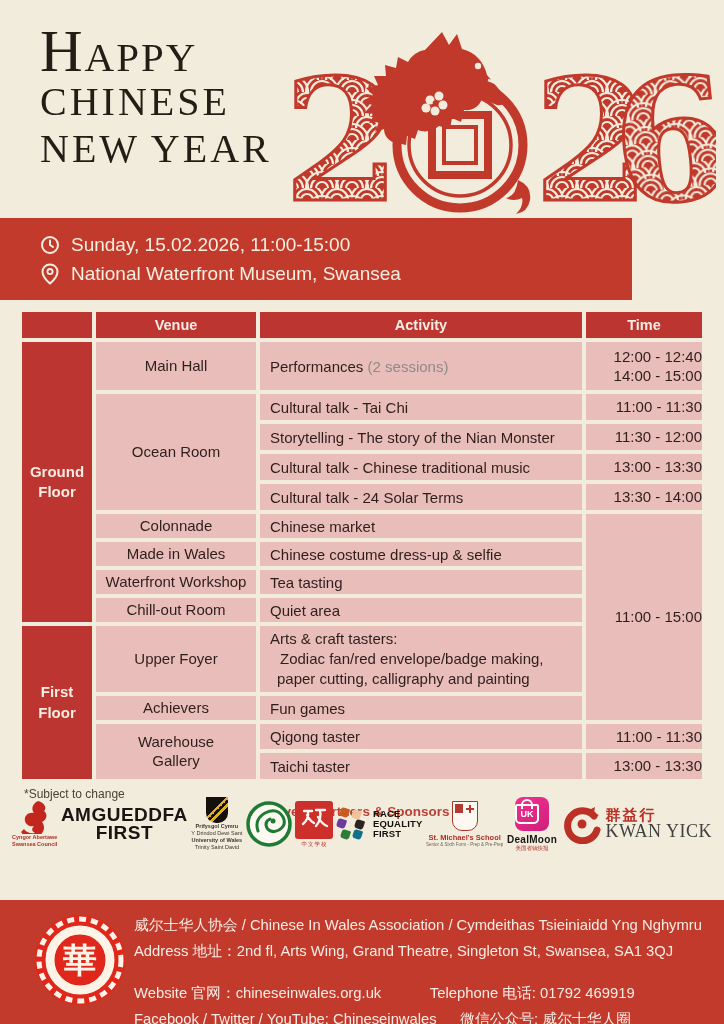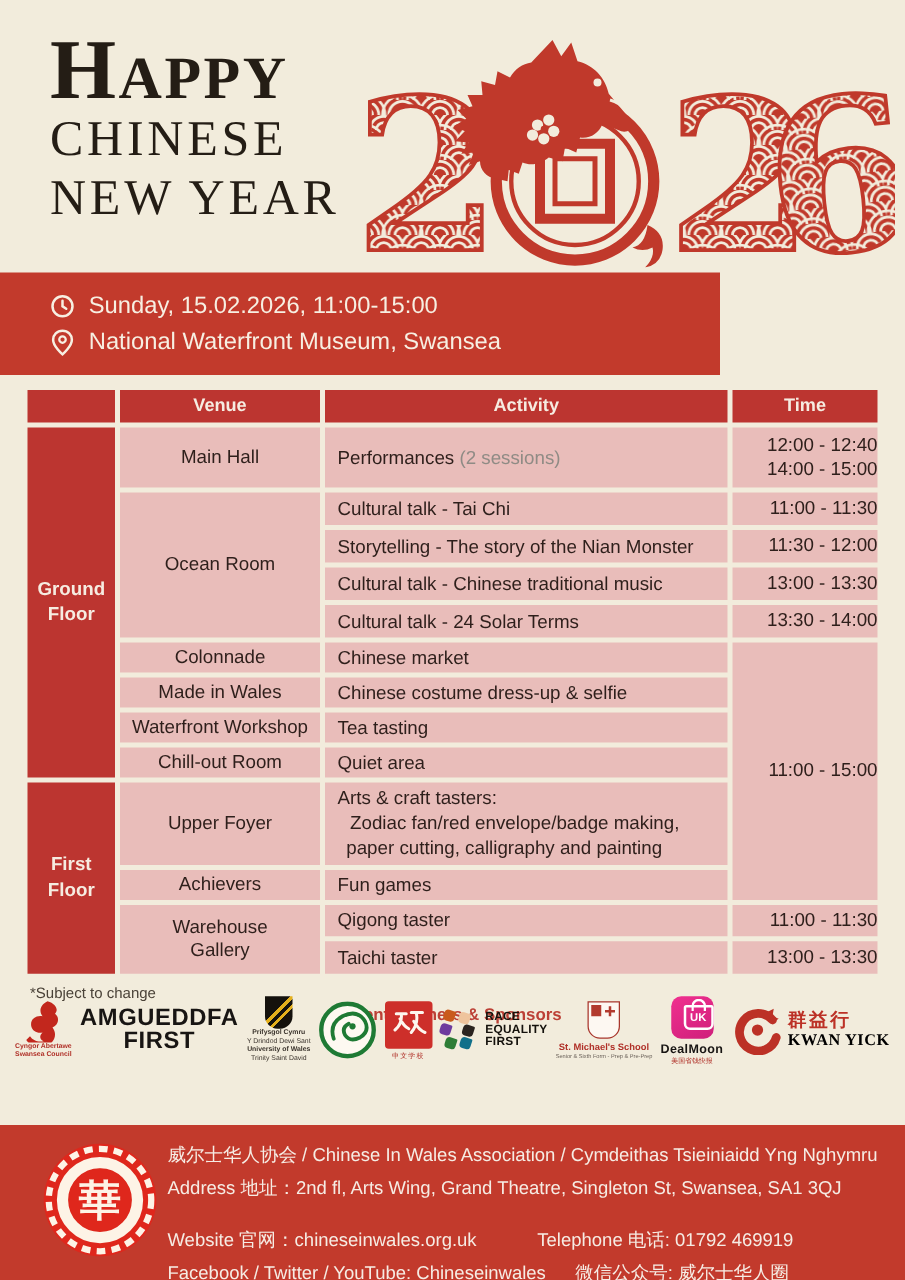--- a/index.html
+++ b/index.html
@@ -1,28 +1,28 @@
 <!DOCTYPE html>
 <html><head>
 <meta charset="utf-8">
 <style>
   html,body{margin:0;padding:0;background:#d8d2c4;}
   .poster{position:relative;width:724px;height:1024px;margin:0 auto;background:#f2ecdc;
           font-family:"Liberation Sans",sans-serif;overflow:hidden;}
 
   
   .hero-title{position:absolute;left:40px;top:24px;color:#241d15;}
-  .t-happy{font-family:"Liberation Serif","DejaVu Serif",serif;font-weight:700;
-           font-variant:small-caps;font-size:68px;line-height:.92;letter-spacing:2px;}
+  .t-happy{font-family:"Liberation Serif","DejaVu Serif",serif;font-weight:400;
+           font-variant:small-caps;font-size:59px;line-height:.92;letter-spacing:2px;}
   .t-sub{font-family:"Liberation Serif","DejaVu Serif",serif;font-weight:400;
          font-size:40px;line-height:1.18;letter-spacing:3px;}
   .year-art{position:absolute;left:292px;top:20px;}
 
   
-  .banner{position:absolute;left:0;top:218px;width:576px;height:82px;background:#c23a2c;
+  .banner{position:absolute;left:0;top:218px;width:632px;height:82px;background:#c23a2c;
           display:flex;flex-direction:column;justify-content:center;gap:7px;padding-left:40px;box-sizing:border-box;}
   .banner-row{display:flex;align-items:center;gap:11px;color:#f7efe2;font-size:19px;}
 
   
   .sched{position:absolute;left:22px;top:312px;width:716px;display:grid;
          grid-template-columns:70px 160px 322px 116px;
          grid-template-rows:26px 48px 26px 26px 26px 26px 24px 24px 24px 24px 66px 24px 25px 26px;
          gap:4px;}
   .sched .hdr{background:#bc3530;color:#f6ece1;font-weight:700;font-size:14.5px;
               display:flex;align-items:center;justify-content:center;}
@@ -51,31 +51,31 @@
   .blobs{position:relative;width:30px;height:32px;}
   .blob{position:absolute;width:9px;height:9px;border-radius:3px 1px 3px 3px;transform:rotate(18deg);}
   .crest{width:24px;height:28px;background:#fdf8f2;border:1.4px solid #a8362c;border-radius:0 0 10px 10px;position:relative;}
   .crest:before{content:"";position:absolute;left:2px;top:2px;width:8px;height:9px;background:#b23a2e;}
   .crest:after{content:"";position:absolute;right:3px;top:3px;width:8px;height:8px;
                background:linear-gradient(#b23a2e,#b23a2e) 50% 0/2px 100% no-repeat,
                           linear-gradient(#b23a2e,#b23a2e) 0 50%/100% 2px no-repeat;}
   .stm1{font-size:7.5px;font-weight:700;color:#b03028;margin-top:2px;}
   .stm2{font-size:4.5px;color:#6b625a;}
   .dm-sq{width:34px;height:34px;border-radius:8px;background:linear-gradient(150deg,#f0308f,#cf1f7b);
-         display:flex;align-items:center;justify-content:flex-end;position:relative;}
+         display:flex;align-items:center;justify-content:flex-start;position:relative;}
   .dm-bag{width:20px;height:16px;border:2px solid #fff;border-radius:2px 2px 5px 5px;position:relative;
           display:flex;align-items:center;justify-content:center;color:#fff;font-size:9px;font-weight:700;}
   .dm-bag:before{content:"";position:absolute;top:-7px;left:4px;width:8px;height:8px;border:2px solid #fff;
                  border-bottom:none;border-radius:6px 6px 0 0;}
   .dm1{font-size:10px;font-weight:700;color:#181513;margin-top:3px;letter-spacing:.3px;}
   .dm2{font-size:5.5px;color:#b03028;}
   .ky{display:flex;align-items:center;gap:5px;}
   .ky-txt{text-align:left;line-height:1.05;}
   .ky-cn{font-size:15px;font-weight:700;color:#bc3126;letter-spacing:2px;}
-  .ky-en{font-family:"Liberation Serif",serif;font-size:13px;font-weight:700;color:#000000;letter-spacing:.5px;}
+  .ky-en{font-family:"Liberation Serif",serif;font-size:18px;font-weight:400;color:#404040;letter-spacing:.5px;}
   .cs-sq{width:38px;height:38px;background:#cd2f2a;border-radius:3px;display:flex;align-items:center;justify-content:center;}
   .cs-cap{font-size:5.5px;color:#b03028;margin-top:2px;letter-spacing:1px;}
 
   
   .footer{position:absolute;left:0;top:900px;width:724px;height:124px;background:#c23a2c;}
   .f-logo{position:absolute;left:32px;top:12px;}
   .f-text{position:absolute;left:134px;top:12px;color:#f6ece4;font-size:14.8px;line-height:26px;}
   .f-wide{display:inline-block;min-width:292px;margin-top:16px;}
   .f-wide2{display:inline-block;min-width:322px;}
 </style>

